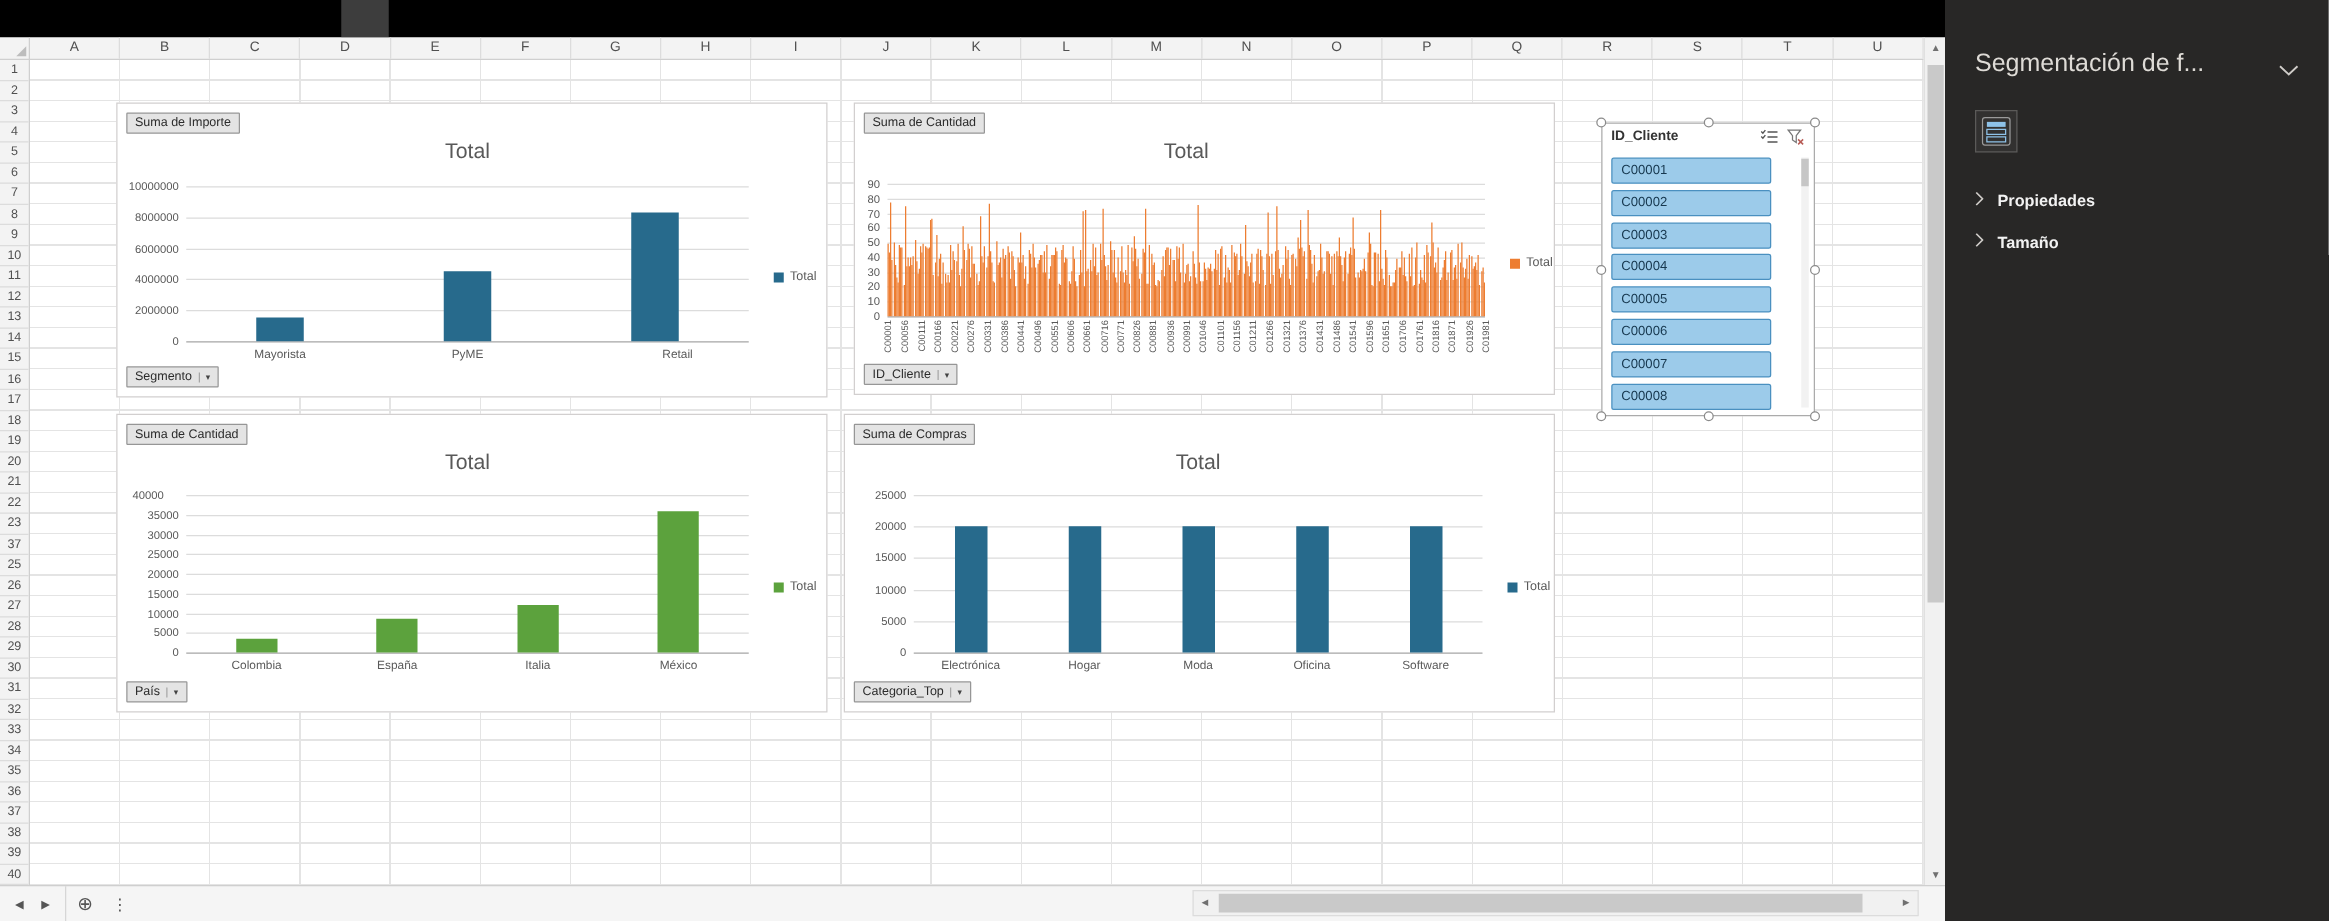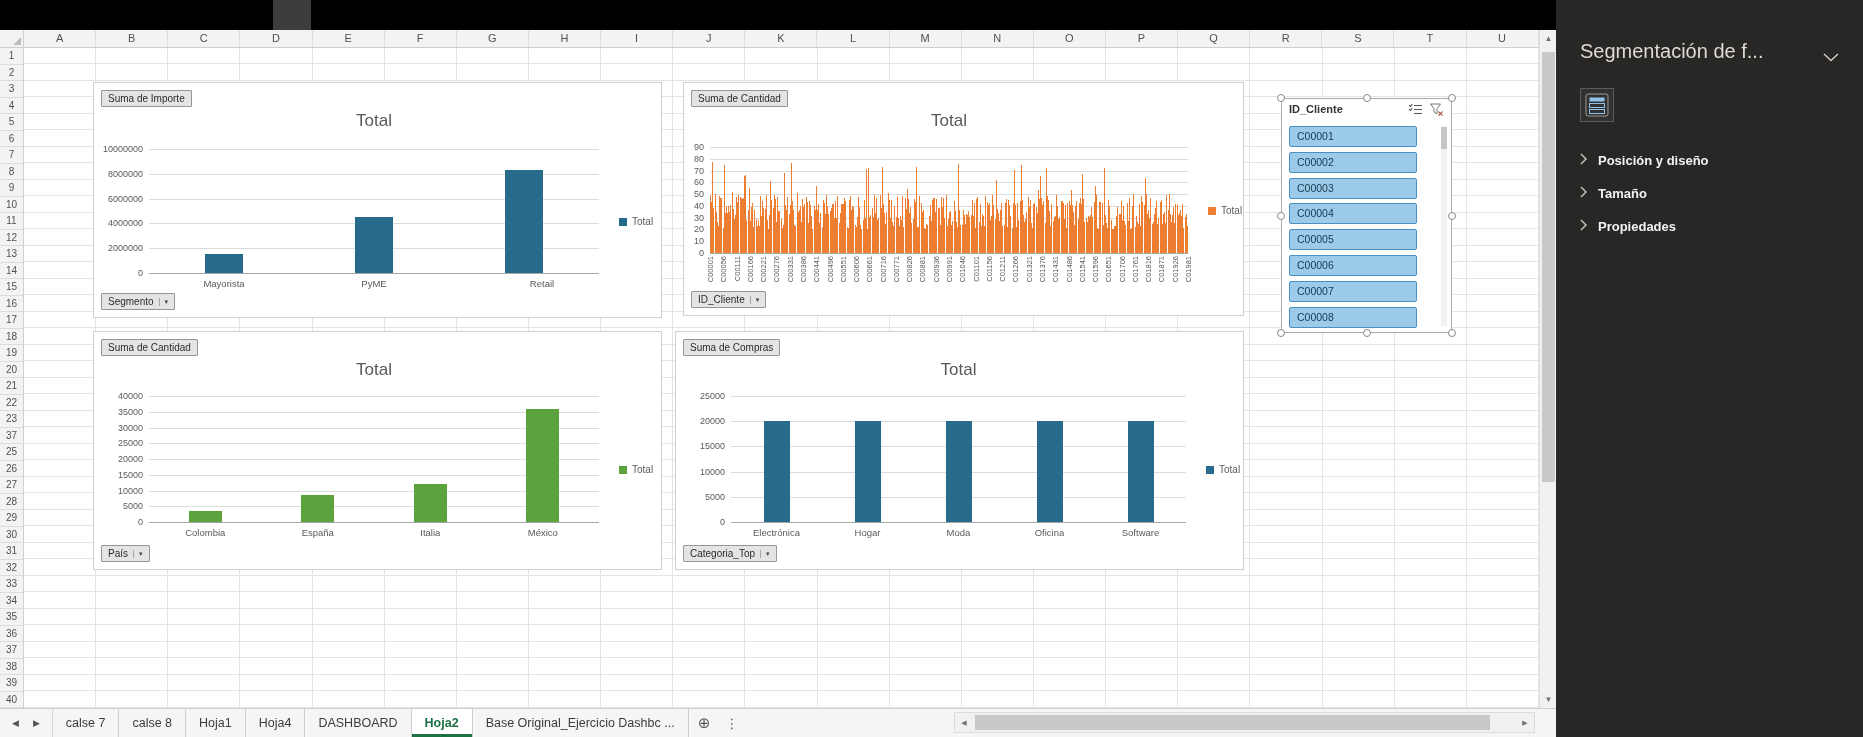--- a/index.html
+++ b/index.html
@@ -688,21 +688,21 @@
       <div class="pc-ylab" style="left: 0px; top: 137.8px; width: 49px;">15000</div>
       <div class="pc-grid" style="left: 55px; top: 127px; width: 450px;"></div>
       <div class="pc-ylab" style="left: 0px; top: 122px; width: 49px;">20000</div>
       <div class="pc-grid" style="left: 55px; top: 111.3px; width: 450px;"></div>
       <div class="pc-ylab" style="left: 0px; top: 106.3px; width: 49px;">25000</div>
       <div class="pc-grid" style="left: 55px; top: 95.5px; width: 450px;"></div>
       <div class="pc-ylab" style="left: 0px; top: 90.5px; width: 49px;">30000</div>
       <div class="pc-grid" style="left: 55px; top: 79.8px; width: 450px;"></div>
       <div class="pc-ylab" style="left: 0px; top: 74.8px; width: 49px;">35000</div>
       <div class="pc-grid" style="left: 55px; top: 64px; width: 450px;"></div>
-      <div class="pc-ylab" style="left: 0px; top: 59px; width: 49px;">40000</div>
+      <div class="pc-ylab" style="left: 0px; top: 59px; width: 49px; text-align: center;">40000</div>
       <div class="pc-bar" style="left: 94.8px; top: 179px; width: 33px; height: 11px; background: rgb(92, 162, 61);"></div>
       <div class="pc-xlab" style="left: 51.3px; top: 195px; width: 120px;">Colombia</div>
       <div class="pc-bar" style="left: 207.3px; top: 163.2px; width: 33px; height: 26.8px; background: rgb(92, 162, 61);"></div>
       <div class="pc-xlab" style="left: 163.8px; top: 195px; width: 120px;">España</div>
       <div class="pc-bar" style="left: 319.8px; top: 152.2px; width: 33px; height: 37.8px; background: rgb(92, 162, 61);"></div>
       <div class="pc-xlab" style="left: 276.3px; top: 195px; width: 120px;">Italia</div>
       <div class="pc-bar" style="left: 432.3px; top: 76.6px; width: 33px; height: 113.4px; background: rgb(92, 162, 61);"></div>
       <div class="pc-xlab" style="left: 388.8px; top: 195px; width: 120px;">México</div>
       <div class="pc-legend" style="left: 525px; top: 132px;">
         <span class="pc-lgsq" style="background: rgb(92, 162, 61);"></span>
@@ -789,29 +789,20 @@
     <div class="vs-arrow up">▲</div>
     <div class="vthumb"></div>
     <div class="vs-arrow down">▼</div>
   </div>
 
   <div class="sheetbar">
     <div class="navarrows">
       <span>◀</span>
       <span>▶</span>
     </div>
-    <div id="tabs" style="display:flex;align-items:stretch">
-        <div class="tab">calse 7</div>
-        <div class="tab">calse 8</div>
-        <div class="tab">Hoja1</div>
-        <div class="tab">Hoja4</div>
-        <div class="tab">DASHBOARD</div>
-        <div class="tab active" style="color: rgb(30, 113, 69);">Hoja2</div>
-        <div class="tab">Base Original_Ejercicio Dashbc ...</div>
-      </div>
     <div class="newsheet">⊕</div>
     <div class="tabdots">⋮</div>
   </div>
   <div class="hscroll">
     <div class="hs-arrow left">◀</div>
     <div class="hthumb"></div>
     <div class="hs-arrow right">▶</div>
   </div>
 
   <div class="panel">
@@ -827,31 +818,25 @@
         <rect x="4.5" y="4.5" width="15" height="4" fill="#8ec2e8"></rect>
         <rect x="4.5" y="10.5" width="15" height="4" fill="none" stroke="#8ec2e8"></rect>
         <rect x="4.5" y="16.5" width="15" height="4" fill="none" stroke="#8ec2e8"></rect>
       </svg>
     </button>
     <div class="panel-sections" id="panel-sections">
         <div class="panel-section">
           <span><svg width="7" height="12" viewBox="0 0 7 12">
               <path d="M1 1l5 5-5 5" stroke="#cfccc8" stroke-width="1.4" fill="none"></path>
             </svg></span>
-          <span>Posición y diseño</span>
+          <span>Propiedades</span>
         </div>
         <div class="panel-section">
           <span><svg width="7" height="12" viewBox="0 0 7 12">
               <path d="M1 1l5 5-5 5" stroke="#cfccc8" stroke-width="1.4" fill="none"></path>
             </svg></span>
           <span>Tamaño</span>
         </div>
-        <div class="panel-section">
-          <span><svg width="7" height="12" viewBox="0 0 7 12">
-              <path d="M1 1l5 5-5 5" stroke="#cfccc8" stroke-width="1.4" fill="none"></path>
-            </svg></span>
-          <span>Propiedades</span>
-        </div>
       </div>
 
   </div>
 
 </div>
 
 </body></html>

